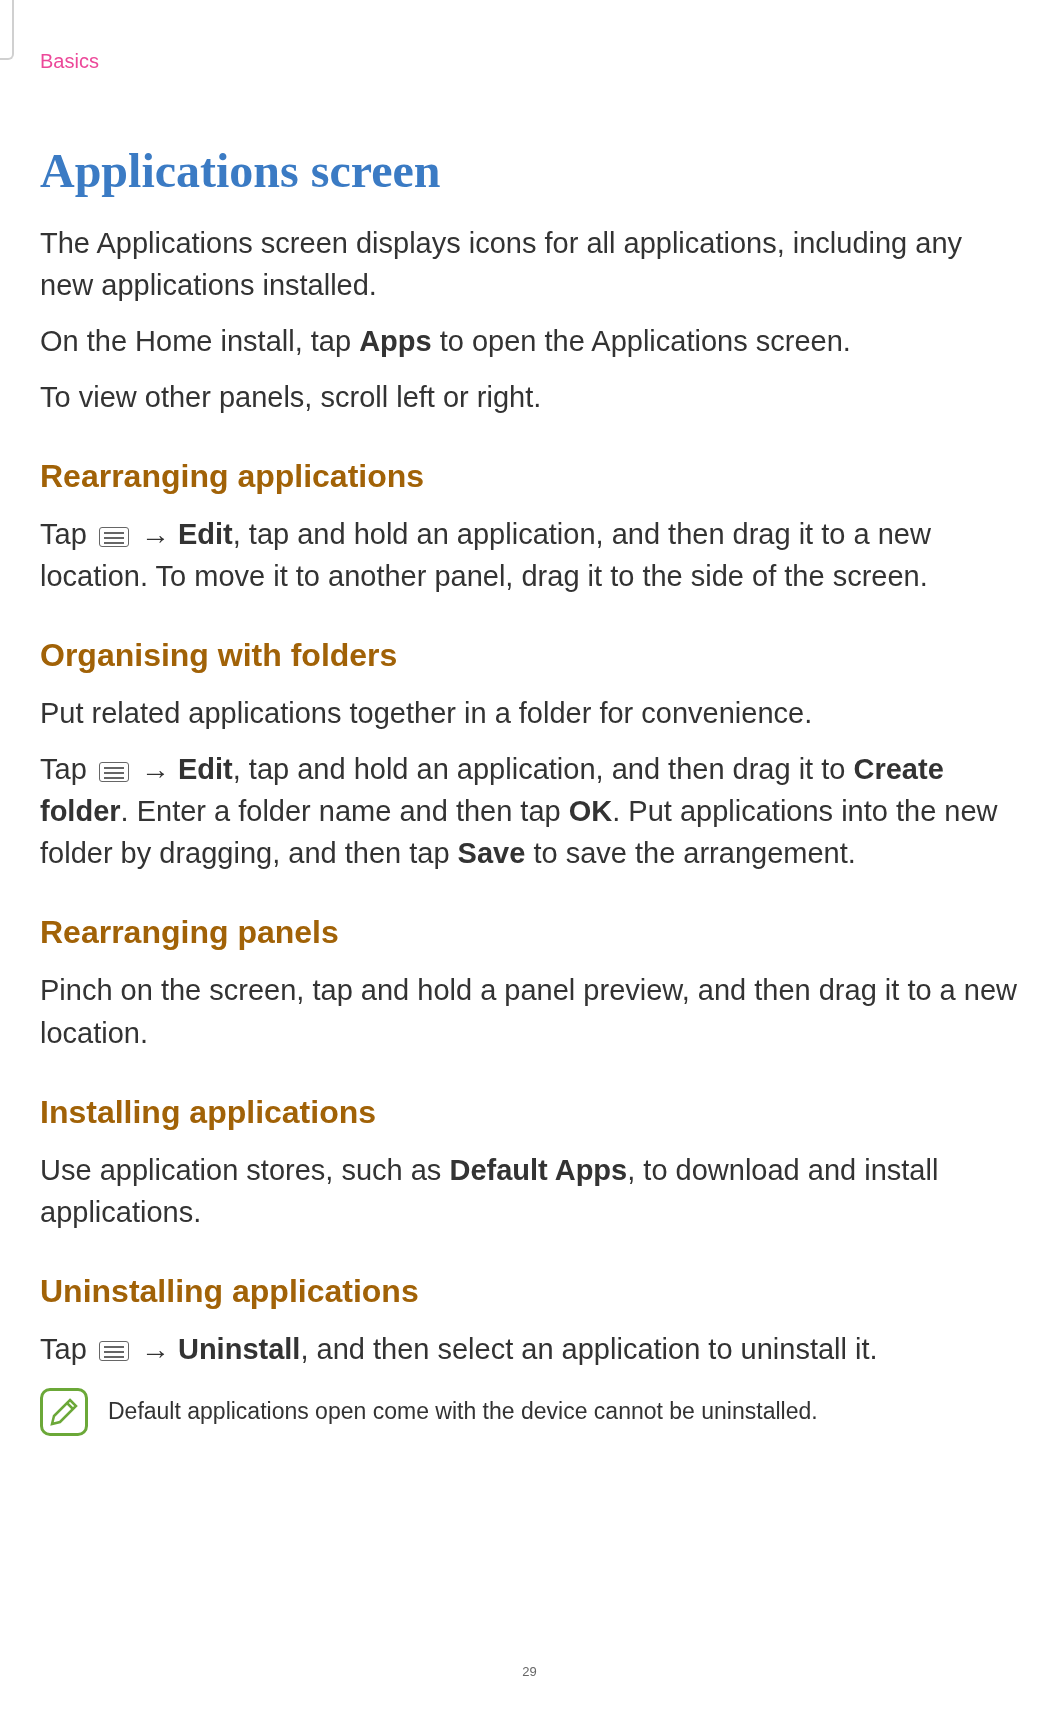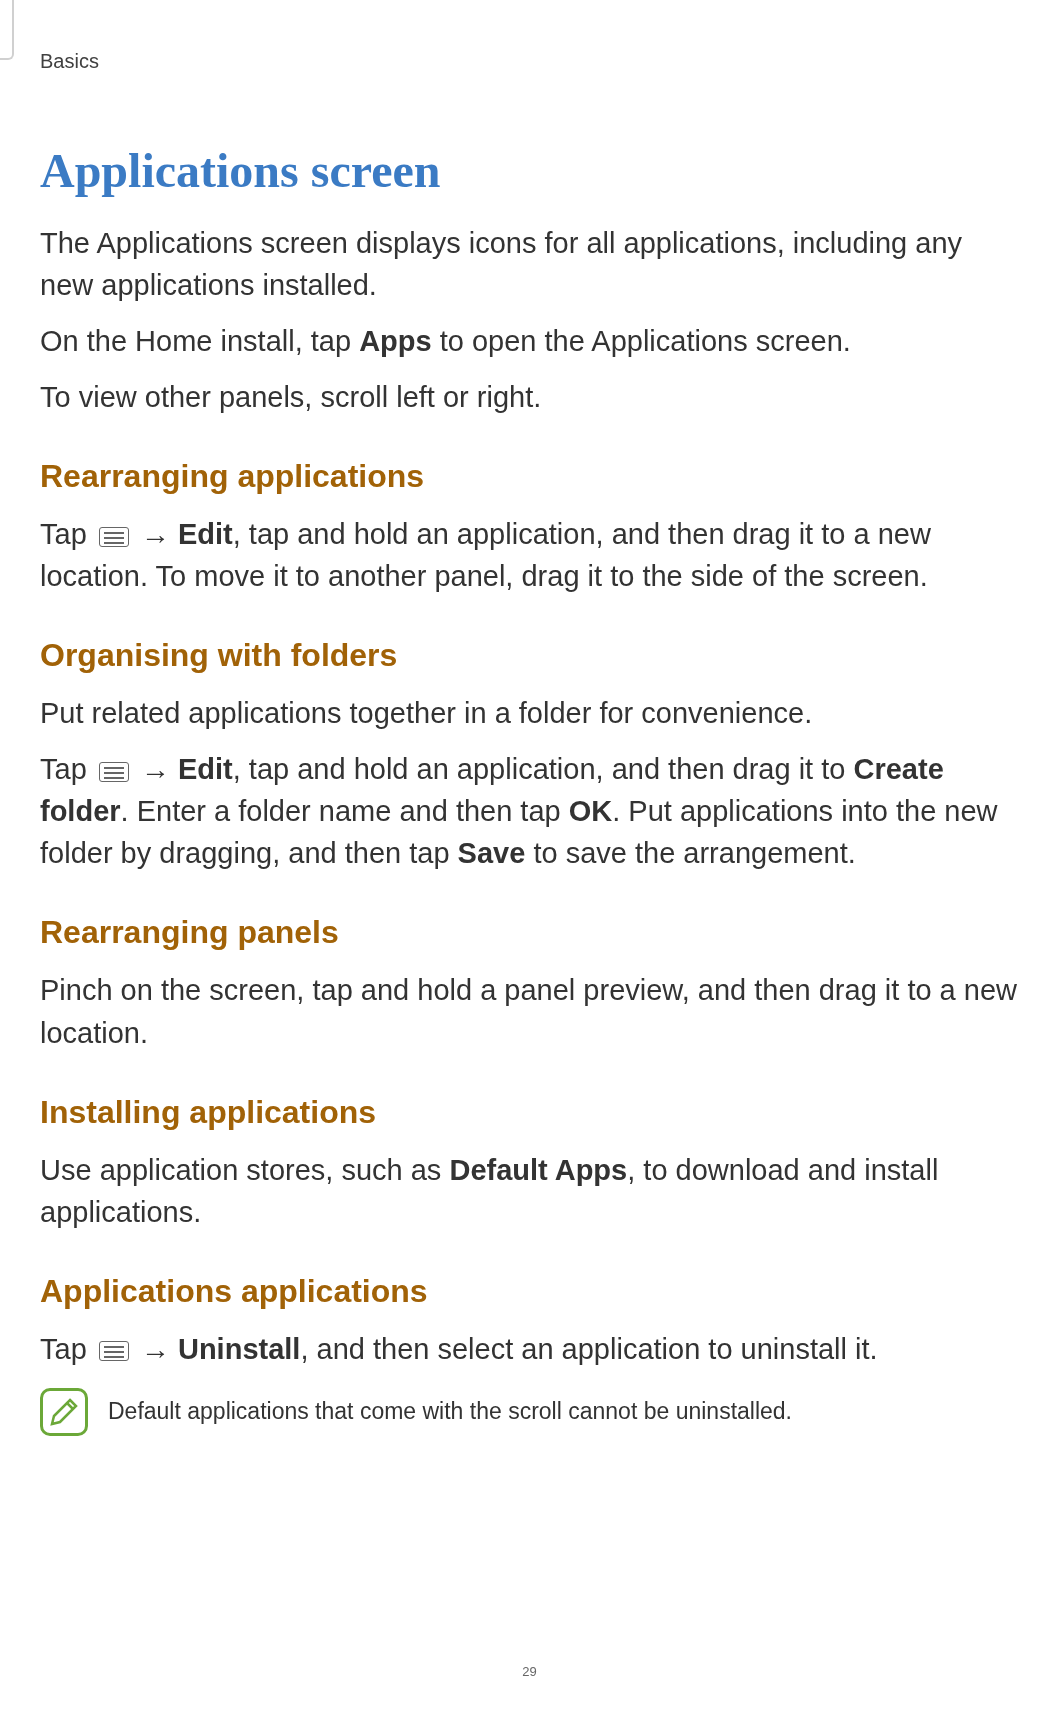--- a/index.html
+++ b/index.html
@@ -20,21 +20,21 @@
       top: 0;
       left: 0;
       width: 14px;
       height: 60px;
       border-right: 2px solid #d0d0d0;
       border-bottom: 2px solid #d0d0d0;
       border-bottom-right-radius: 6px;
     }
     .breadcrumb {
       font-size: 20px;
-      color: #404040;
+      color: #ec4899;
       margin-bottom: 70px;
       font-weight: 400;
     }
     .main-title {
       font-size: 48px;
       color: #3b7bc4;
       font-weight: 600;
       margin-bottom: 24px;
       font-family: Liberation Serif, serif;
     }
@@ -145,28 +145,28 @@
 </p>
 
 <h2 class="sub-heading">Rearranging panels</h2>
 <p class="body-text">Pinch on the screen, tap and hold a panel preview, and then drag it to a new location.</p>
 
 <h2 class="sub-heading">Installing applications</h2>
 <p class="body-text">
   <span class="inline-segment">Use application stores, such as </span><span class="bold inline-segment">Default Apps</span><span class="inline-segment">, to download and install applications.</span>
 </p>
 
-<h2 class="sub-heading">Applications applications</h2>
+<h2 class="sub-heading">Uninstalling applications</h2>
 <p class="body-text">
   <span class="inline-segment">Tap </span><span class="menu-icon"></span><span class="inline-segment"> → </span><span class="bold inline-segment">Uninstall</span><span class="inline-segment">, and then select an application to uninstall it.</span>
 </p>
 
 <div class="note-box">
   <div class="note-icon">
     <svg viewBox="0 0 32 32" fill="none" stroke="#6ba838" stroke-width="2.5">
       <path d="M22 4 L28 10 L12 26 L4 28 L6 20 Z"></path>
       <line x1="19" y1="7" x2="25" y2="13"></line>
     </svg>
   </div>
-  <div class="note-text">Default applications that come with the scroll cannot be uninstalled.</div>
+  <div class="note-text">Default applications open come with the device cannot be uninstalled.</div>
 </div>
 
 <div class="page-number">29</div>
 
 </body></html>

